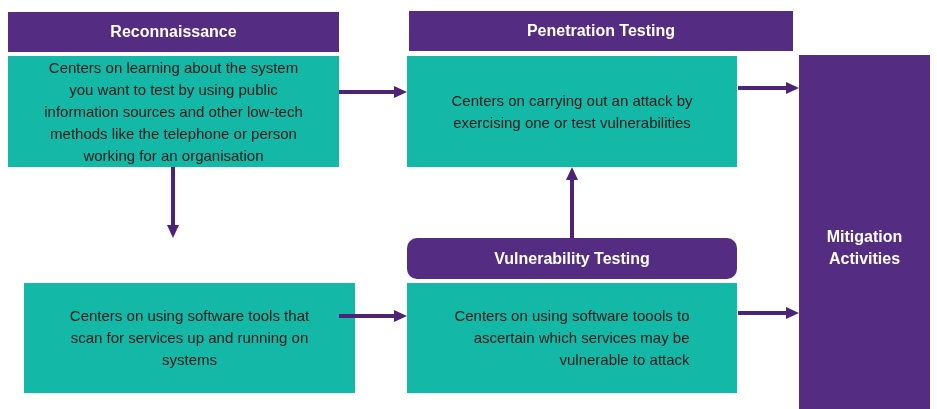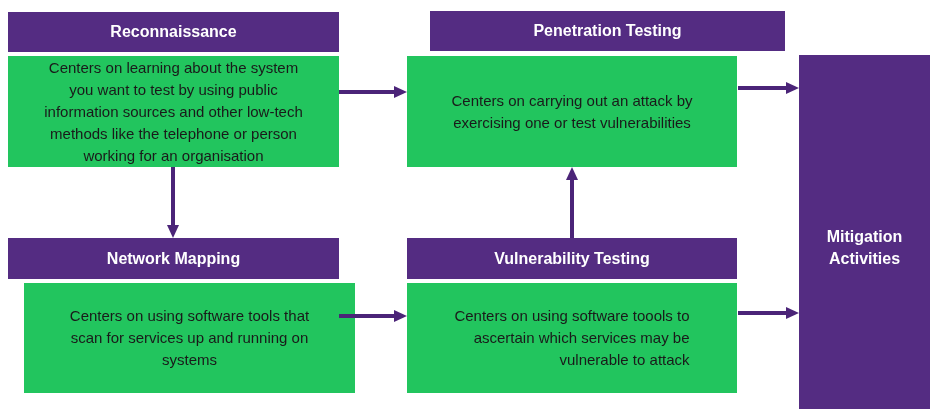--- a/index.html
+++ b/index.html
@@ -18,21 +18,21 @@
     font-weight: bold;
     font-size: 16px;
     display: flex;
     align-items: center;
     justify-content: center;
     text-align: center;
     box-sizing: border-box;
   }
   .body-box {
     position: absolute;
-    background: #22c55e;
+    background: #14b8a6;
     color: #1a1a1a;
     font-size: 15px;
     line-height: 22px;
     display: flex;
     align-items: center;
     justify-content: center;
     text-align: center;
     white-space: pre-line;
     box-sizing: border-box;
     padding: 0 6px;
@@ -78,30 +78,29 @@
 
 <div class="canvas">
 
   <div class="hdr" style="left:8px; top:12px; width:331px; height:40px;">Reconnaissance</div>
   <div class="body-box" style="left:8px; top:56px; width:331px; height:111px;">Centers on learning about the system
 you want to test by using public
 information sources and other low-tech
 methods like the telephone or person
 working for an organisation</div>
 
-  <div class="hdr" style="left:430px; top:11px; width:355px; height:40px;">Penetration Testing</div>
+  <div class="hdr" style="left:409px; top:11px; width:384px; height:40px;">Penetration Testing</div>
   <div class="body-box" style="left:407px; top:56px; width:330px; height:111px;">Centers on carrying out an attack by
 exercising one or test vulnerabilities</div>
 
-  <div class="hdr" style="left:8px; top:238px; width:331px; height:41px;">Network Mapping</div>
   <div class="body-box" style="left:24px; top:283px; width:331px; height:110px;">Centers on using software tools that
 scan for services up and running on
 systems</div>
 
-  <div class="hdr" style="left:407px; top:238px; width:330px; height:41px;">Vulnerability Testing</div>
+  <div class="hdr" style="left:407px; top:238px; width:330px; height:41px;border-radius:10px;">Vulnerability Testing</div>
   <div class="body-box" style="left:407px; top:283px; width:330px; height:110px;text-align:right;">Centers on using software toools to
 ascertain which services may be
 vulnerable to attack</div>
 
   <div class="tall-box" style="left:799px; top:11px; width:131px; height:386px;margin-top:44px;">Mitigation
 Activities</div>
 
   <div>
     <div class="shaft-h" style="left:339px; top:90px; width:55px;"></div>
     <div class="head-right" style="left:394px; top:86px;"></div>

